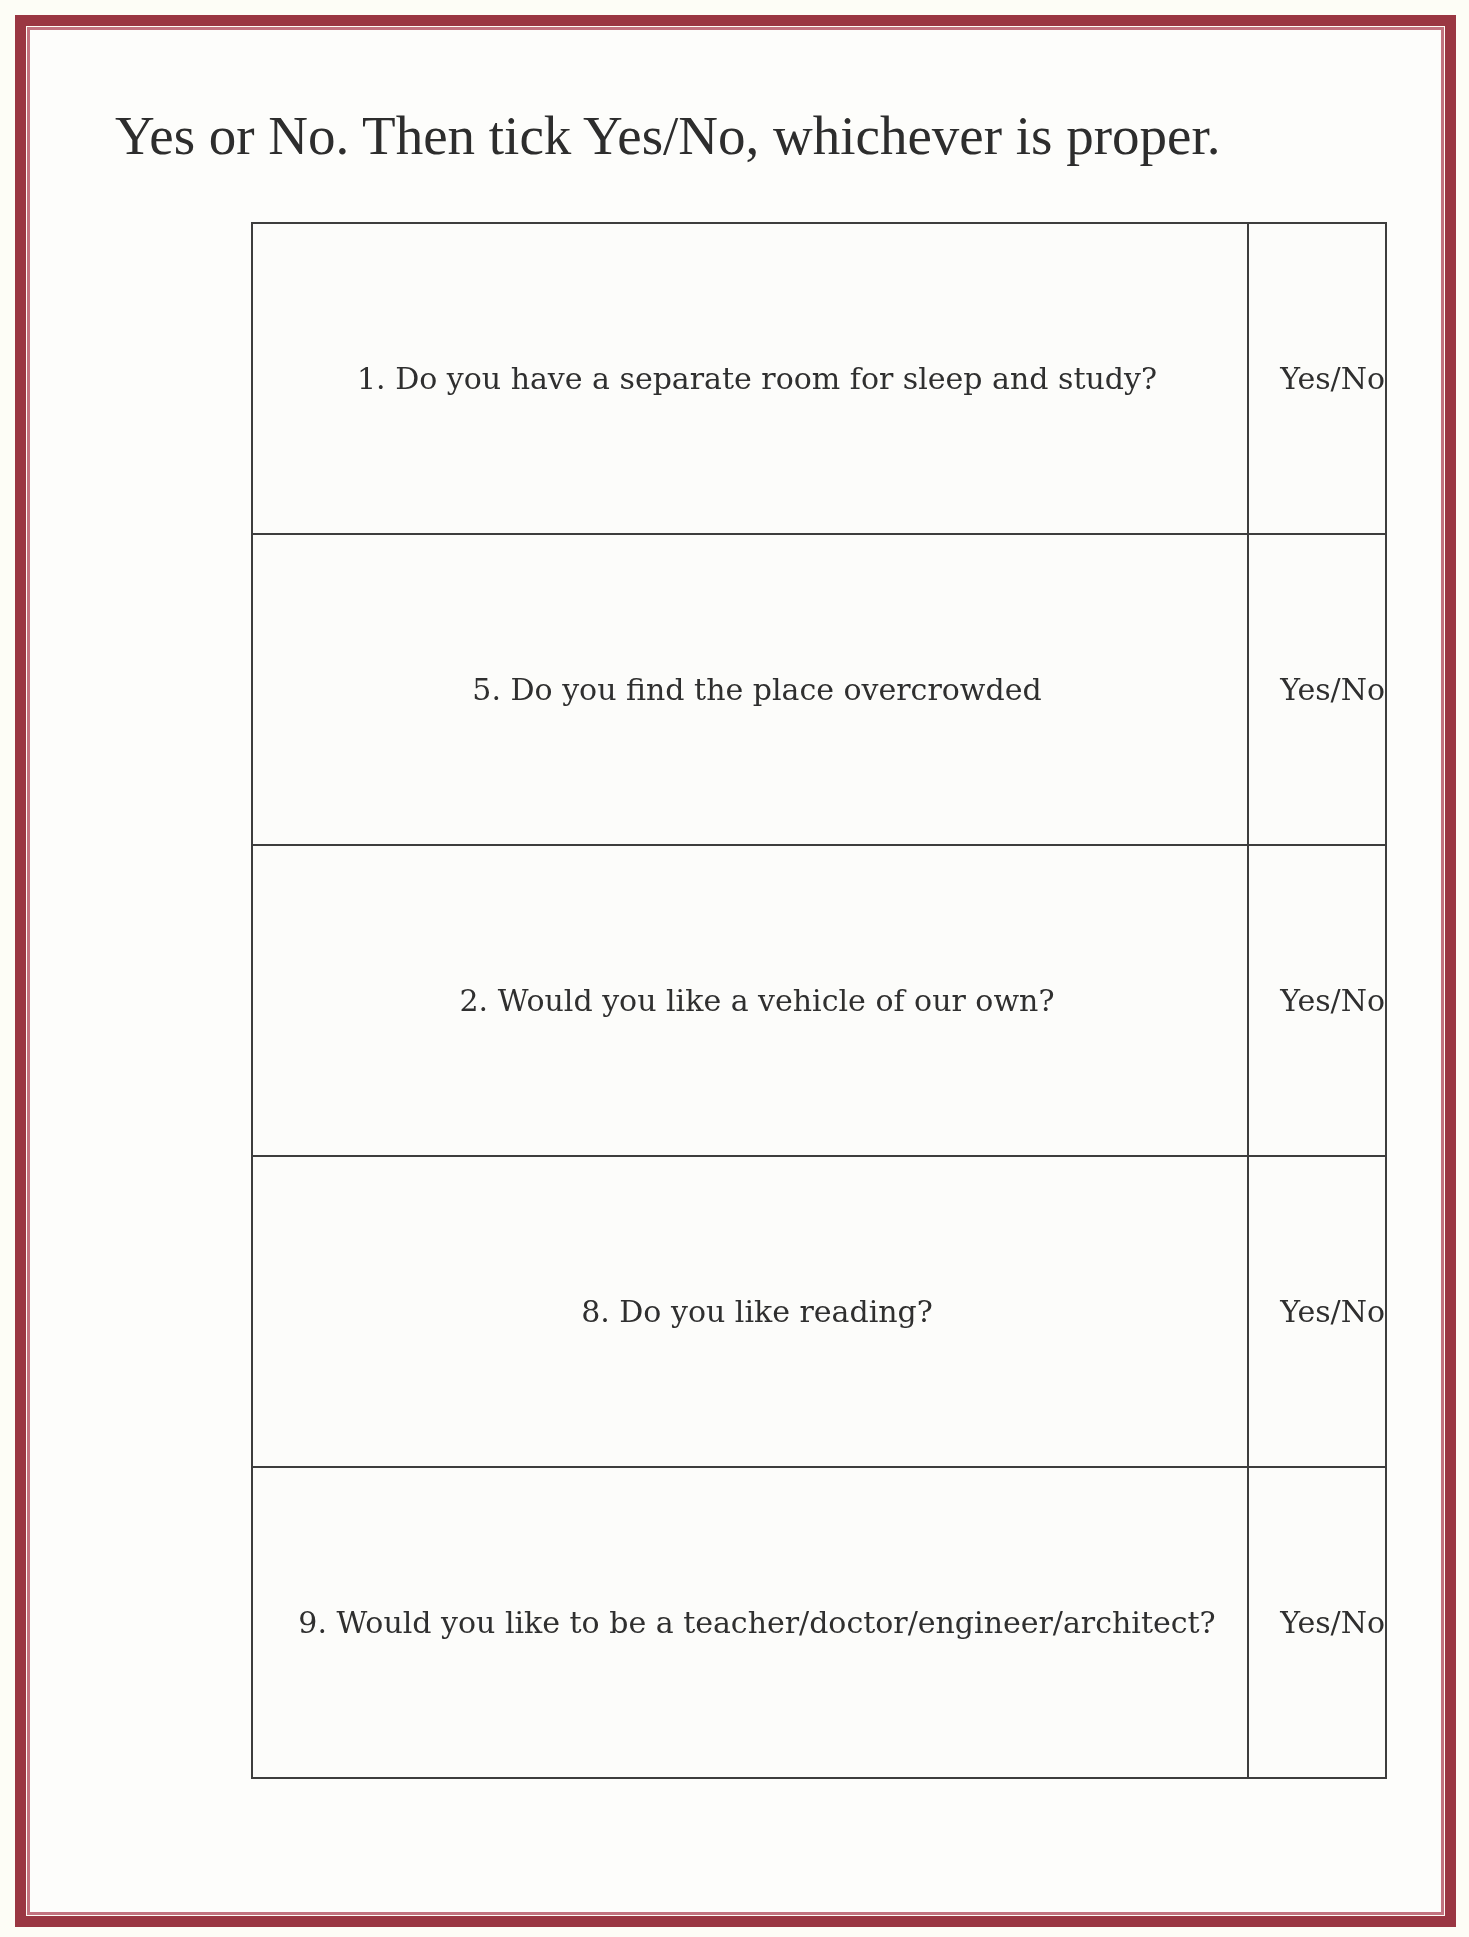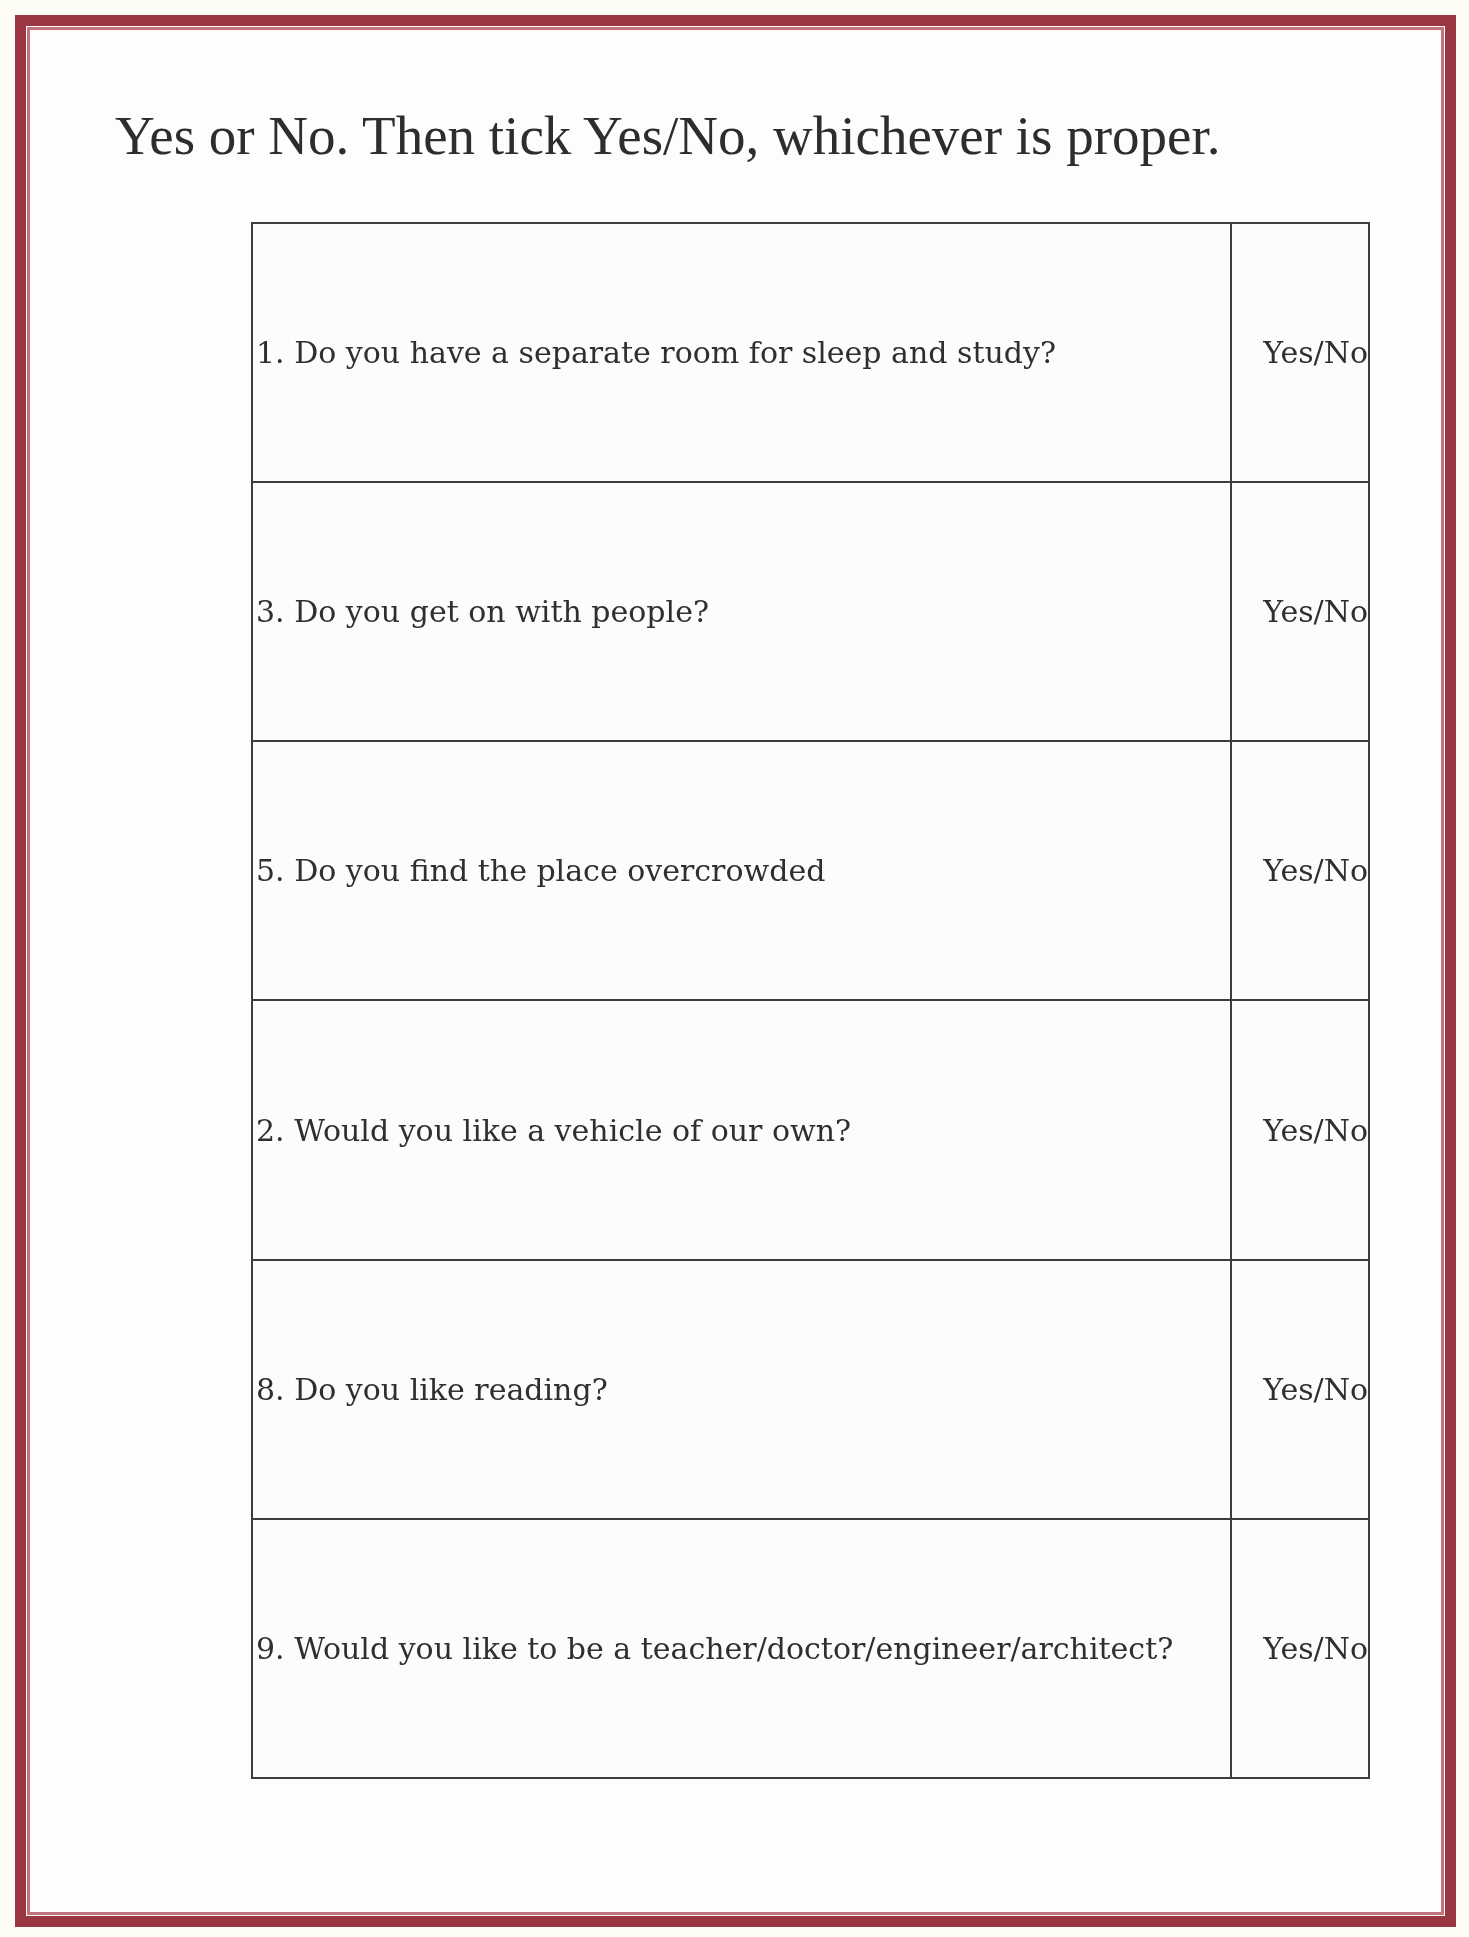--- a/index.html
+++ b/index.html
@@ -49,22 +49,22 @@
     border: 2px solid #3d3d3d;
     height: 173px;
     vertical-align: middle;
     font-family: "DejaVu Serif", serif;
     font-size: 30px;
     color: #2f2f2f;
     background: #fcfcfa;
   }
   td.q-cell {
     width: 968px;
-    padding: 0 6px 0 3px;
-    text-align: left;
+    padding: 0 6px 0 20px;
+    text-align: center;
   }
   td.a-cell {
     width: 136px;
     text-align: right;
     padding: 0;
     cursor: pointer;
   }
 </style>
 </head>
 <body>
@@ -75,24 +75,20 @@
 
 <div class="page-title">Yes or No. Then tick Yes/No, whichever is proper.</div>
 
 <table class="questions">
   <tbody>
     <tr>
       <td class="q-cell">1. Do you have a separate room for sleep and study?</td>
       <td class="a-cell">Yes/No</td>
     </tr>
     <tr>
-      <td class="q-cell">3. Do you get on with people?</td>
-      <td class="a-cell">Yes/No</td>
-    </tr>
-    <tr>
       <td class="q-cell">5. Do you find the place overcrowded</td>
       <td class="a-cell">Yes/No</td>
     </tr>
     <tr>
       <td class="q-cell">2. Would you like a vehicle of our own?</td>
       <td class="a-cell">Yes/No</td>
     </tr>
     <tr>
       <td class="q-cell">8. Do you like reading?</td>
       <td class="a-cell">Yes/No</td>

